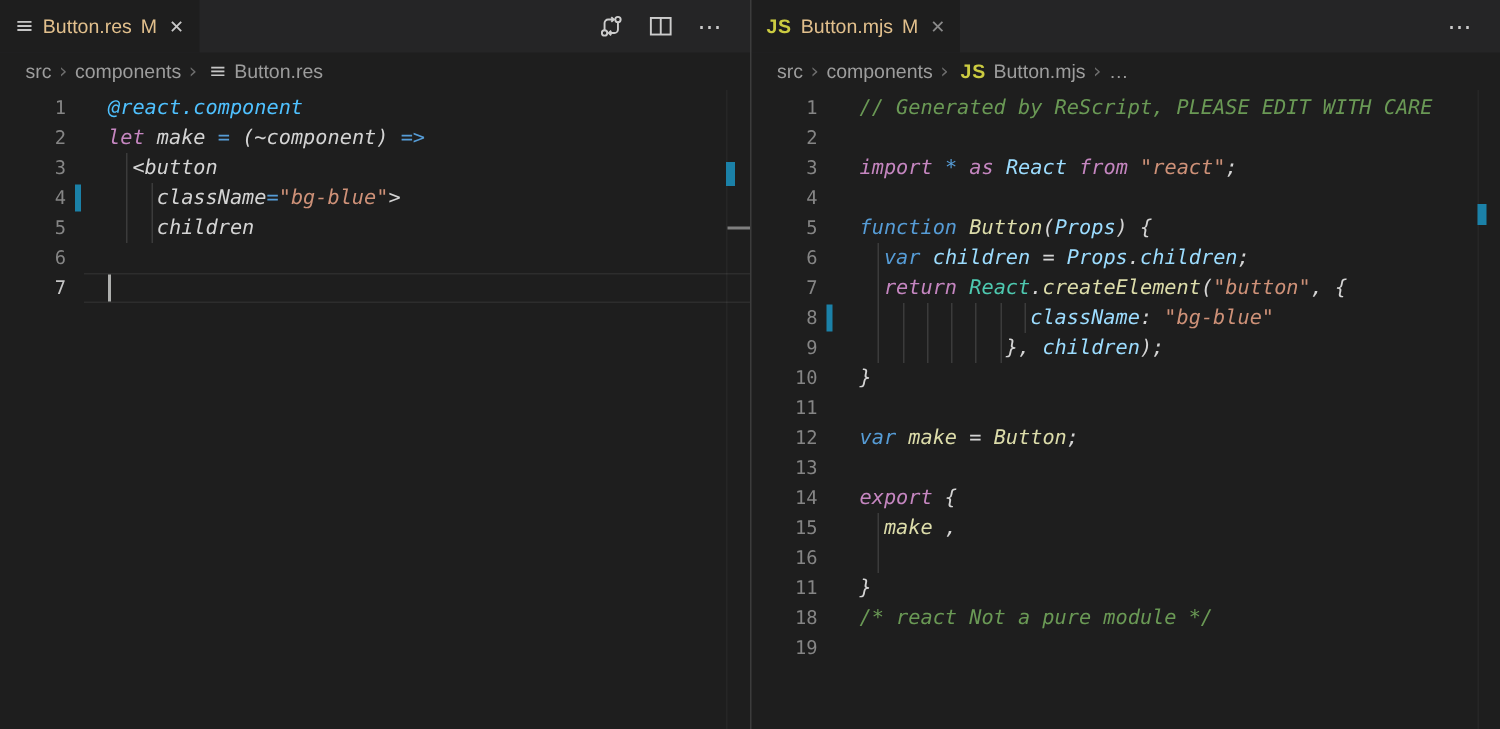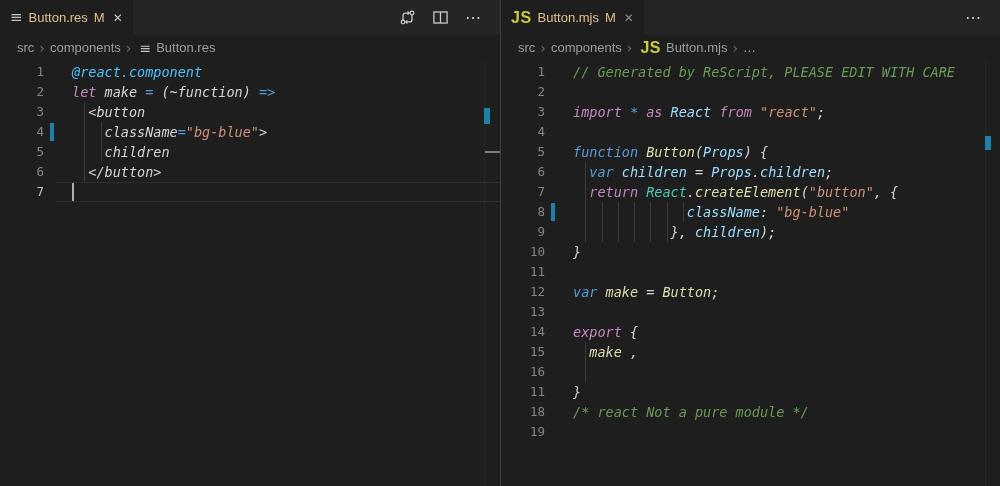--- a/index.html
+++ b/index.html
@@ -16,21 +16,21 @@
   
   .tabbar { position:relative; height:35px; background:#252526; display:flex; align-items:stretch; }
   .tab { display:flex; align-items:center; padding:0 10px; background:#1e1e1e;
          font-size:13px; color:#e2c08d; cursor:default; }
   .tab .tab-label { margin:0 4px 0 6px; }
   .tab .mod-badge { margin:0 2px; color:#e2c08d; }
   .tab .close { margin-left:6px; color:#c8c8c8; font-size:12px; line-height:1; }
   .tab .close.dim { color:#8a8a8a; }
   .file-lines-icon { color:#c5c5c5; font-size:15px; line-height:1;
                      font-family:"DejaVu Sans", sans-serif; }
-  .js-icon { color:#cbcb41; font-weight:bold; font-size:16px; letter-spacing:0.5px; }
+  .js-icon { color:#cbcb41; font-weight:bold; font-size:13px; letter-spacing:0.5px; }
 
   .tab-actions { position:absolute; right:18px; top:0; height:35px; display:flex;
                  align-items:center; gap:15px; color:#cccccc; }
   .action { display:flex; align-items:center; justify-content:center; width:18px; height:18px; }
   .more-dots { font-size:16px; color:#cccccc; line-height:1;
                font-family:"DejaVu Sans", sans-serif; }
 
   
   .breadcrumb { height:25px; display:flex; align-items:center; padding-left:15px;
                 font-size:13px; color:#9d9d9d; background:#1e1e1e; white-space:nowrap; }
@@ -114,38 +114,37 @@
         <span class="file-lines-icon">≡</span>
         <span class="bc-item">Button.res</span>
       </div>
     <div class="code" id="code-left">
         <div class="row">
           <div class="ln">1</div>
           <div class="ctext"><span class="tk-sky">@react.component</span></div>
         </div>
         <div class="row">
           <div class="ln">2</div>
-          <div class="ctext"><span class="tk-pur">let</span><span class="tk-def"> make </span><span class="tk-blu">=</span><span class="tk-def"> (~function) </span><span class="tk-blu">=&gt;</span></div>
+          <div class="ctext"><span class="tk-pur">let</span><span class="tk-def"> make </span><span class="tk-blu">=</span><span class="tk-def"> (~component) </span><span class="tk-blu">=&gt;</span></div>
         </div>
         <div class="row">
           <div class="ln">3</div>
           <div class="ctext"><span class="guide" style="left: calc(2ch + 12px);"></span><span class="tk-def">  &lt;button</span></div>
         </div>
         <div class="row">
           <div class="ln">4</div>
           <span class="modbar"></span>
           <div class="ctext"><span class="guide" style="left: calc(2ch + 12px);"></span><span class="guide" style="left: calc(4ch + 12px);"></span><span class="tk-def">    className</span><span class="tk-blu">=</span><span class="tk-orn">"bg-blue"</span><span class="tk-def">&gt;</span></div>
         </div>
         <div class="row">
           <div class="ln">5</div>
           <div class="ctext"><span class="guide" style="left: calc(2ch + 12px);"></span><span class="guide" style="left: calc(4ch + 12px);"></span><span class="tk-def">    children</span></div>
         </div>
         <div class="row">
           <div class="ln">6</div>
-          <div class="ctext"><span class="guide" style="left: calc(2ch + 12px);"></span><span class="tk-def">  &lt;/button&gt;</span></div>
         </div>
         <div class="row cur">
           <div class="ln">7</div>
           <div class="ctext"><span class="cursor"></span></div>
         </div>
       </div>
     <div class="ov-edge" style="right:15px;"></div>
     <div class="ov-mod" style="right:10px; top:108px; height:16px;"></div>
     <div class="ov-cursorline" style="top:151px;"></div>
   </div>

